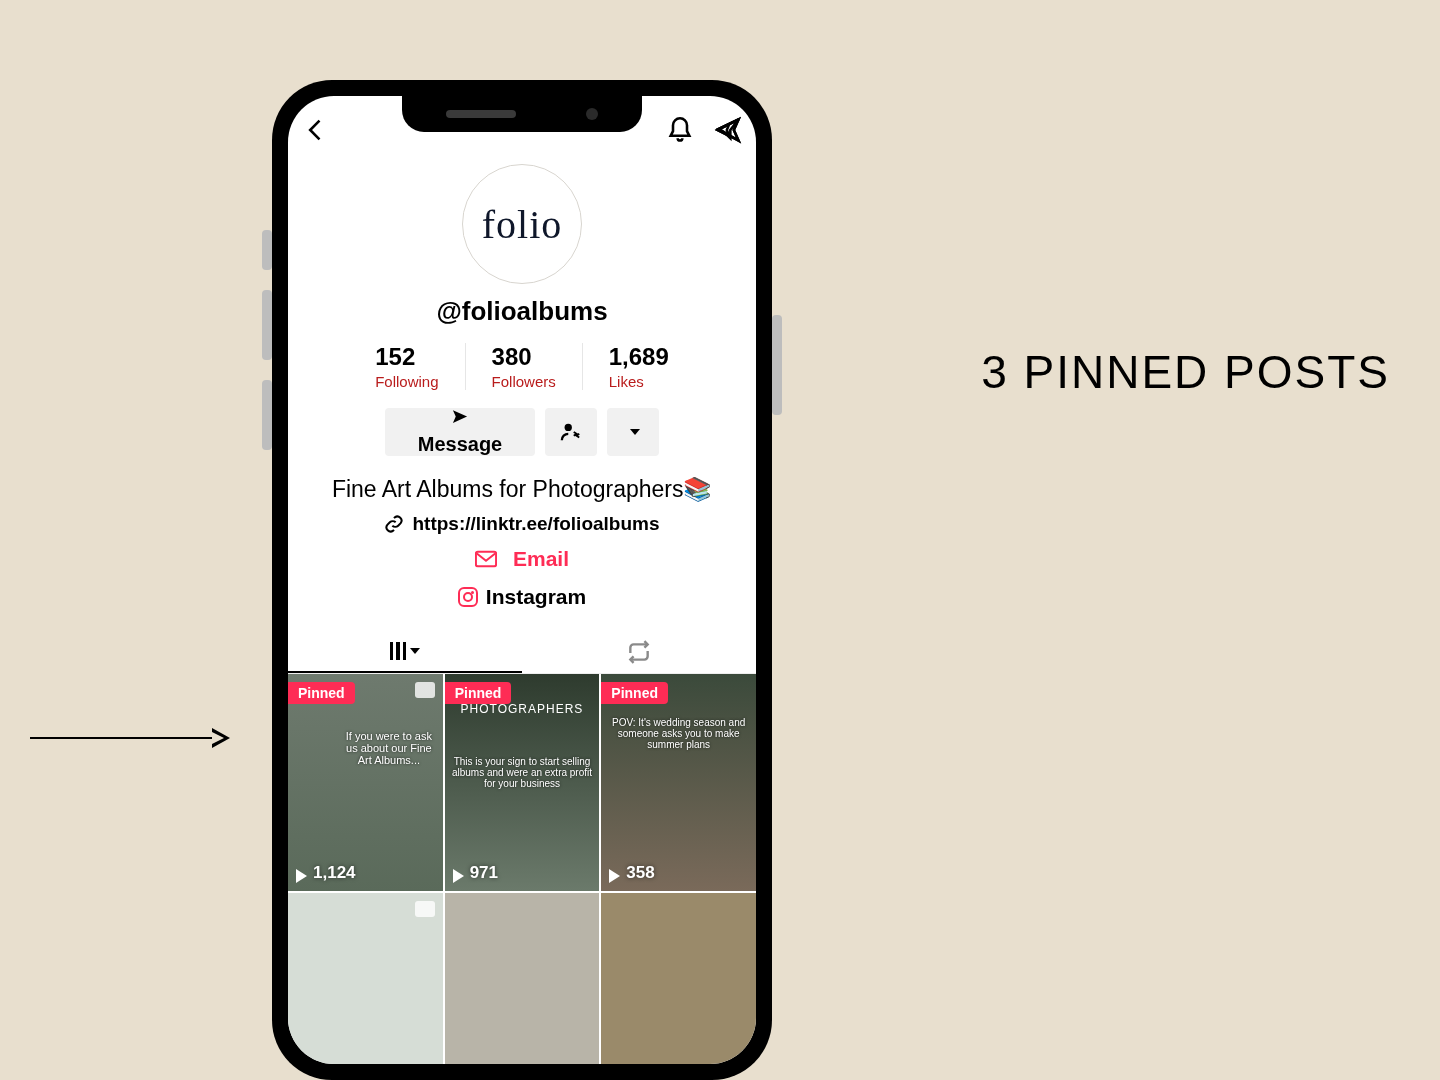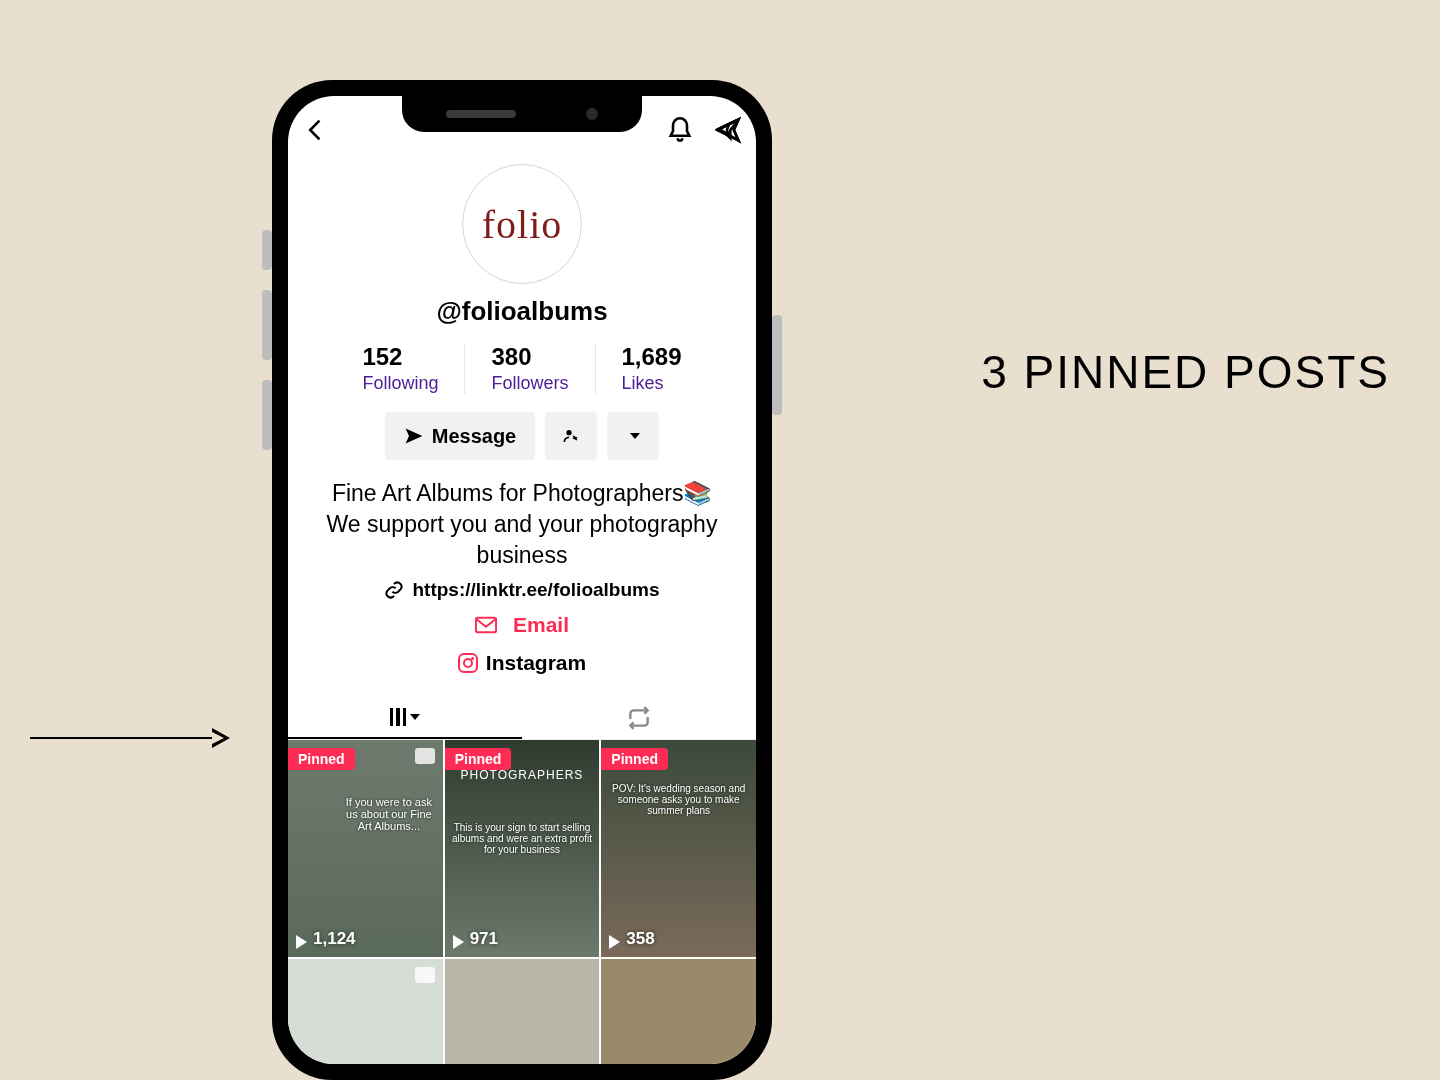--- a/index.html
+++ b/index.html
@@ -127,48 +127,49 @@
     display:flex;
     flex-direction:column;
     align-items:center;
   }
 
   .avatar {
     width: 120px; height:120px;
     border: 1px solid #d8d5cf;
     border-radius: 50%;
     display:flex;align-items:center;justify-content:center;
-    color:#7f1d1d;
+    color:#0f172a;
     font-size:40px;
     font-family: Georgia, 'Times New Roman', serif;
     letter-spacing:1px;
   }
   .avatar span::before{content:attr(data-t);}
   .logo-text{font-weight:300;}
 
   .handle { margin-top:12px; font-size:26px; font-weight:600;}
 
   .stats { display:flex; margin-top:16px; }
   .stat { padding: 0 26px; }
   .stat + .stat { border-left:1px solid #e6e6e6; }
   .stat .num { font-size:24px; font-weight:700;}
-  .stat .lbl { font-size:18px; color:#4c1d95; margin-top:2px;}
+  .stat .lbl { font-size:15px; color:#b91c1c; margin-top:2px;}
 
   .btnrow { display:flex; gap:10px; margin-top:18px; }
   .btn {
     background:#f1f1f1;
     border-radius:4px;
     height:48px;
     display:flex;
     align-items:center;
     justify-content:center;
     font-size:20px;
     font-weight:600;
     padding: 0 18px;
     gap:8px;
+    flex-direction:column;
   }
   .btn.msg { width:150px;}
   .btn.sq  { width:52px; }
 
   .bio { margin-top:18px; text-align:center; font-size:23px; line-height:1.35;}
   .link-row { display:flex;align-items:center;gap:8px;margin-top:8px;font-size:19px;font-weight:600;}
   .email-row { display:flex;align-items:center;gap:16px;margin-top:12px;font-size:21px;font-weight:600;color:#fe2c55;}
   .ig-row { display:flex;align-items:center;gap:8px;margin-top:14px;font-size:21px;font-weight:600;}
   .ig-icon{width:20px;height:20px;border:2.2px solid #fe2c55;border-radius:6px;position:relative;}
   .ig-icon::after{content:'';position:absolute;top:3px;left:3px;right:3px;bottom:3px;border:2px solid #fe2c55;border-radius:50%;}
@@ -308,21 +309,20 @@
               <path d="M15 16l3-2-3-2M21 14l-3 2 3 2" stroke="#000" stroke-width="2" fill="none"></path>
             </svg>
         </div>
         <div class="btn sq">
           <div class="caret-s"></div>
         </div>
       </div>
 
       <div class="bio">
         <div>Fine Art Albums for Photographers📚</div>
-        <div>We support you and your photography business</div>
       </div>
 
       <div class="link-row">
         <svg width="20" height="20" viewBox="0 0 24 24" stroke="#000" stroke-width="2.4" fill="none">
             <path d="M10 14a5 5 0 0 0 7 0l3-3a5 5 0 0 0-7-7l-1 1"></path>
             <path d="M14 10a5 5 0 0 0-7 0l-3 3a5 5 0 0 0 7 7l1-1"></path>
           </svg>
         <span>https://linktr.ee/folioalbums</span>
       </div>
 

